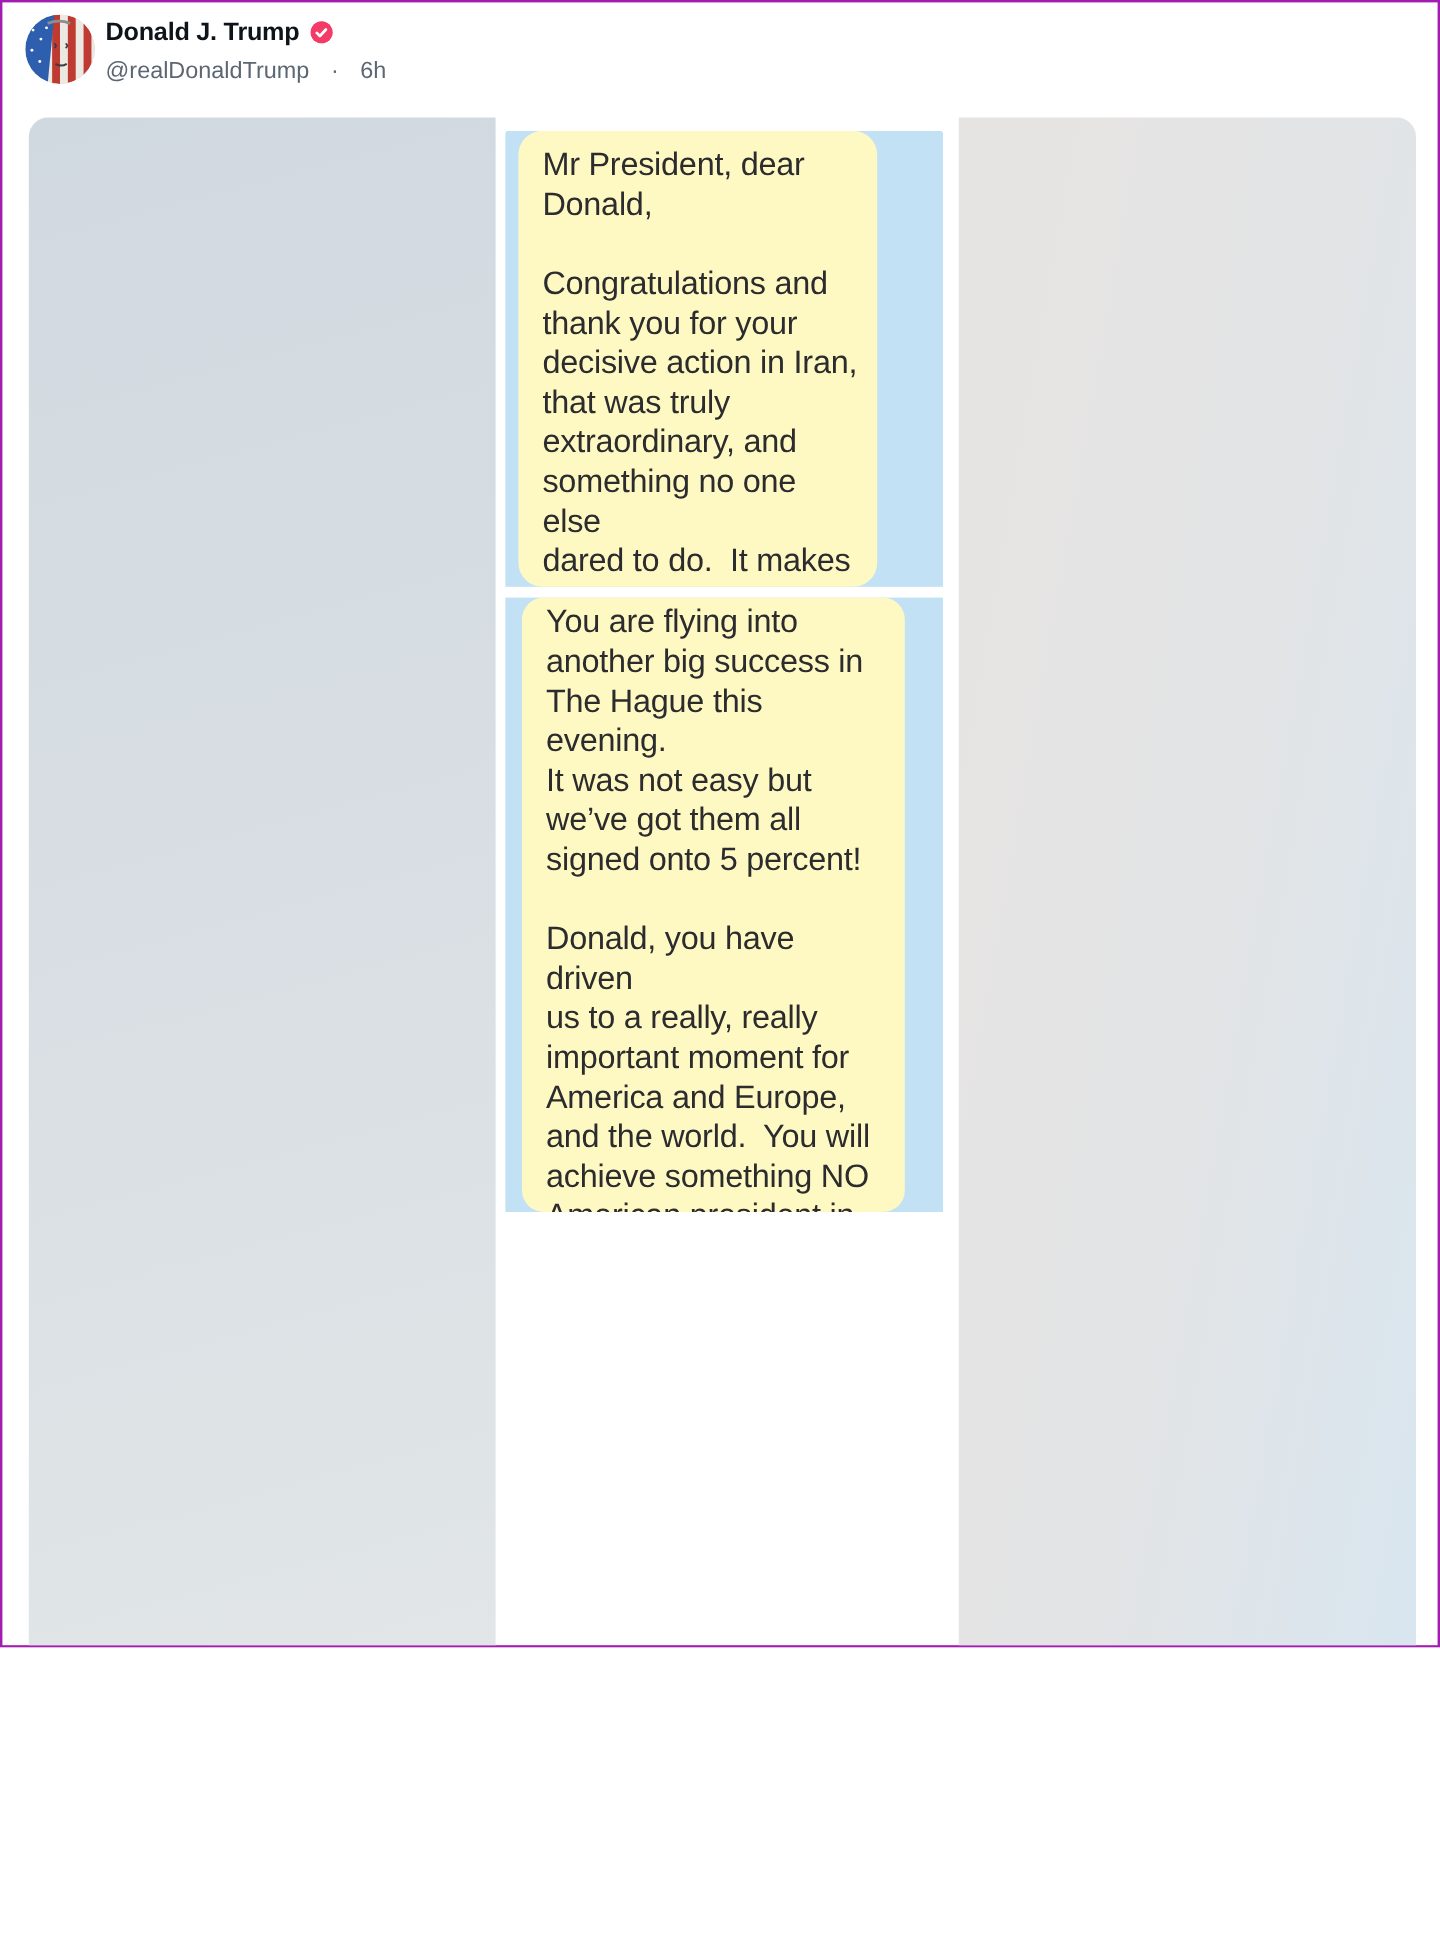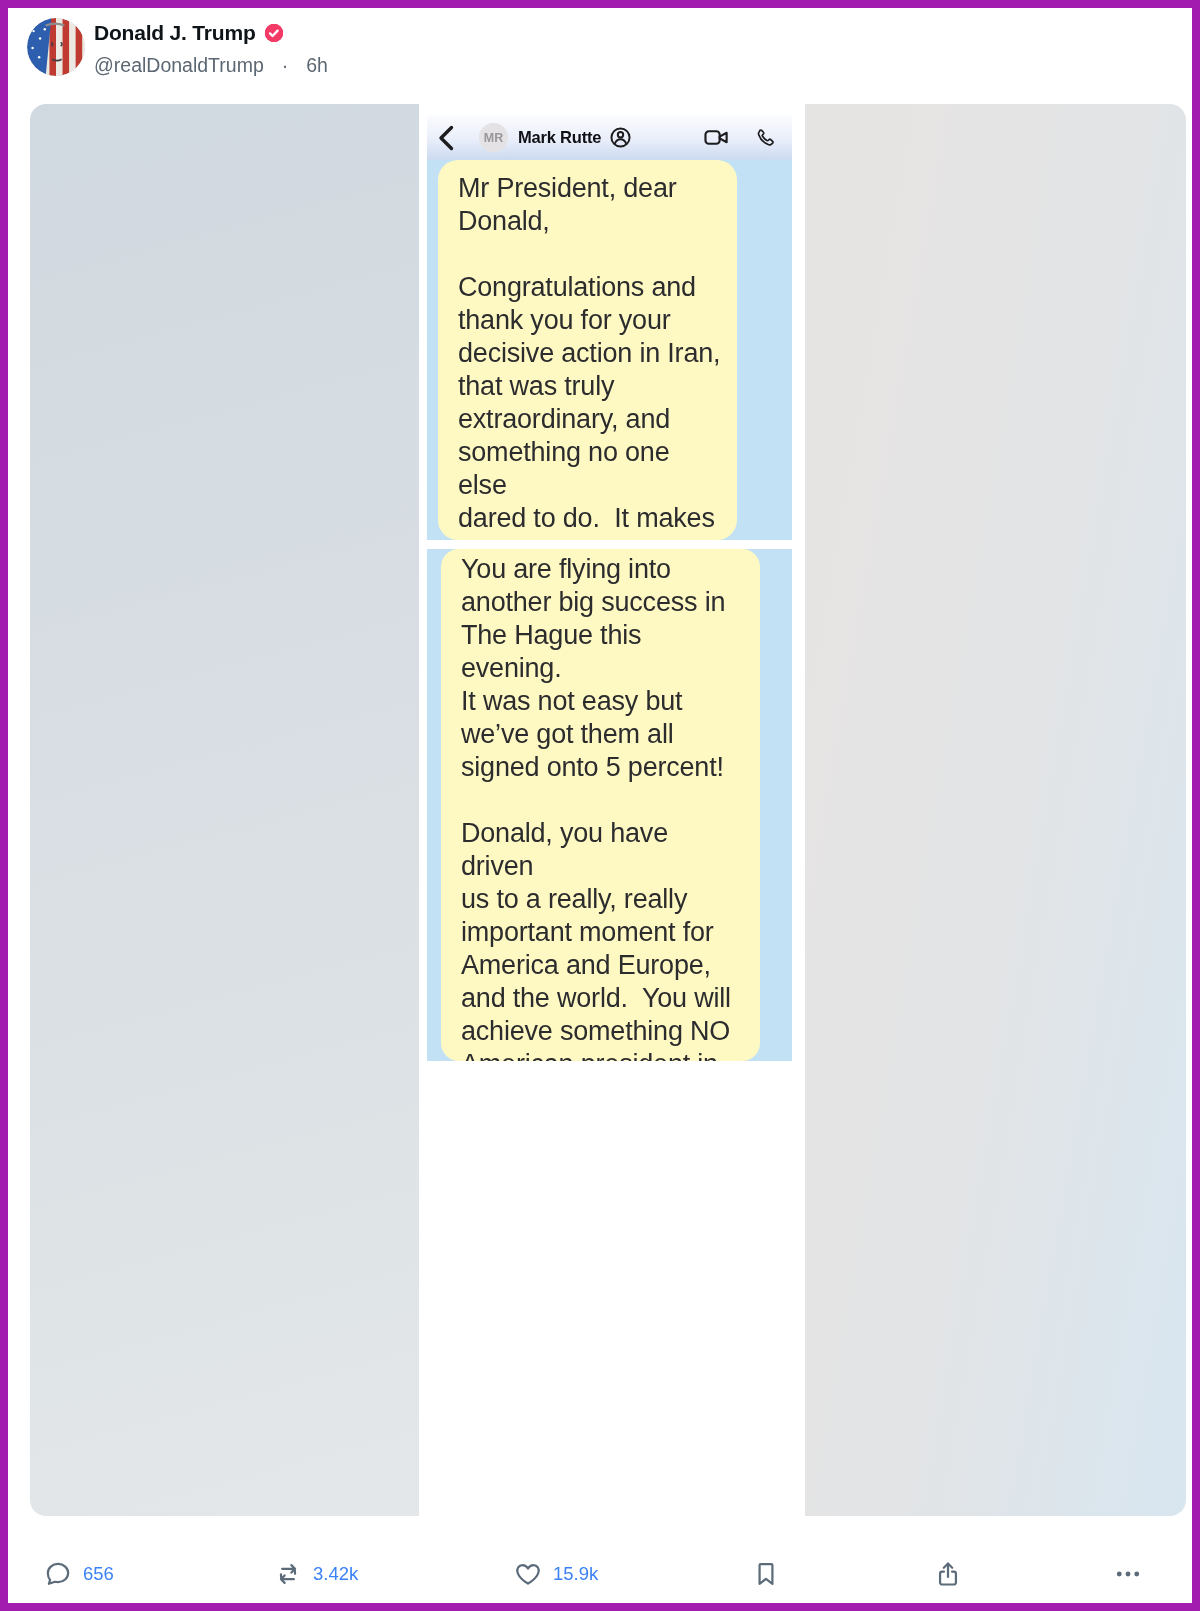--- a/index.html
+++ b/index.html
@@ -1,20 +1,20 @@
 <!DOCTYPE html>
 <html><head>
 <meta charset="utf-8">
 <style>
   html,body{margin:0;padding:0;background:#fff;}
   .page{
     position:relative;
-    width:1200px;height:1611px;
+    width:1200px;height:1373px;
     box-sizing:border-box;
-    border:8px solid #a21caf;
+    border:2px solid #a21caf;
     background:#fff;
     font-family:"Liberation Sans",sans-serif;
     overflow:hidden;
   }
   
   .post-header{position:absolute;top:0;left:0;right:0;height:96px;}
   .avatar{
     position:absolute;left:19px;top:10px;width:58px;height:58px;
     border-radius:50%;overflow:hidden;background:#d8d8d8;
   }
@@ -143,42 +143,20 @@
       <span>@realDonaldTrump</span>
       <span>·</span>
       <span>6h</span>
     </div>
   </div>
 
   <div class="media">
     <div class="panel left"></div>
 
     <div class="chat">
-      <div class="chat-header">
-        <svg class="chev" viewBox="0 0 18 26">
-          <path d="M14.5 2.5 4 13l10.5 10.5" stroke-width="3.4"></path>
-        </svg>
-        <div class="mr-avatar">
-          <span>MR</span>
-        </div>
-        <span class="contact-name">Mark Rutte</span>
-        <svg class="contact-icon" viewBox="0 0 24 24">
-          <circle cx="12" cy="12" r="8.7" stroke-width="1.9"></circle>
-          <circle cx="12" cy="9.4" r="2.6" stroke-width="1.9"></circle>
-          <path d="M6.7 17.6c1-2.7 3-4 5.3-4s4.3 1.3 5.3 4" stroke-width="1.9"></path>
-        </svg>
-        <div class="hdr-spacer"></div>
-        <svg class="video-icon" viewBox="0 0 24 24">
-          <rect x="2.2" y="6.4" width="12.6" height="11.2" rx="3" stroke-width="1.9"></rect>
-          <path d="M14.8 11.2 21 7.8v8.4l-6.2-3.4z" stroke-width="1.9"></path>
-        </svg>
-        <svg class="phone-icon" viewBox="0 0 24 24">
-          <path d="M6.4 3.7c.5-.5 1.4-.5 1.9 0l2 2c.5.5.5 1.4 0 1.9l-1 1c-.3.3-.4.8-.1 1.2a12.5 12.5 0 0 0 5 5c.4.2.9.2 1.2-.1l1-1c.5-.5 1.4-.5 1.9 0l2 2c.5.5.5 1.4 0 1.9l-.9.9c-.9.9-2.2 1.2-3.3.8-5.1-1.8-9.2-5.9-11-11-.4-1.2-.1-2.5.8-3.3z" stroke-width="1.8"></path>
-        </svg>
-      </div>
 
       <div class="seg s1">
         <div class="bubble">Mr President, dear
 Donald,
 
 Congratulations and
 thank you for your
 decisive action in Iran,
 that was truly
 extraordinary, and

